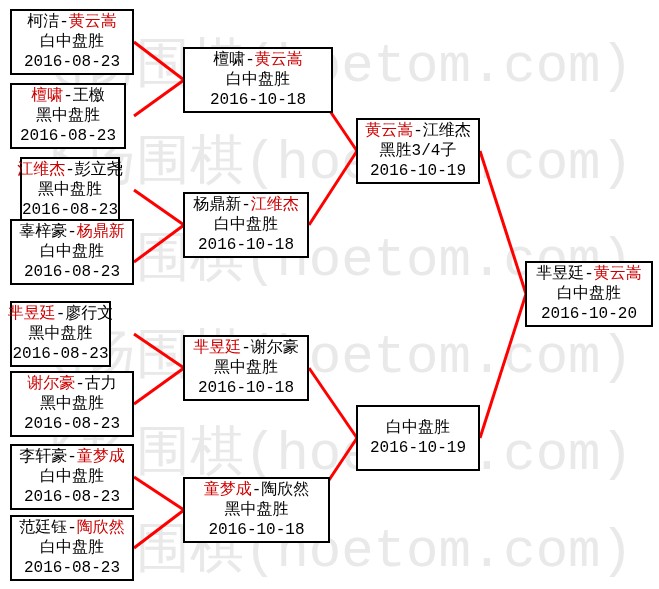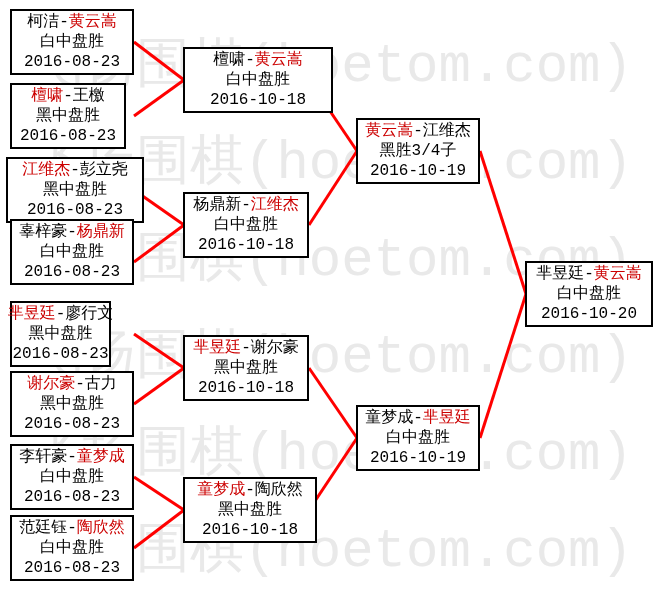--- a/index.html
+++ b/index.html
@@ -60,21 +60,21 @@
   <div class="box" style="left:10px;top:9px;width:124px">
     <div class="line1"><span class="p1">柯洁</span><span>-</span><span class="p2 win">黄云嵩</span></div>
     <div class="line2">白中盘胜</div>
     <div class="line3">2016-08-23</div>
   </div>
   <div class="box" style="left:10px;top:83px;width:116px">
     <div class="line1"><span class="p1 win">檀啸</span><span>-</span><span class="p2">王檄</span></div>
     <div class="line2">黑中盘胜</div>
     <div class="line3">2016-08-23</div>
   </div>
-  <div class="box" style="left:6px;top:157px;width:138px">
+  <div class="box" style="left:20px;top:157px;width:100px">
     <div class="line1"><span class="p1 win">江维杰</span><span>-</span><span class="p2">彭立尧</span></div>
     <div class="line2">黑中盘胜</div>
     <div class="line3">2016-08-23</div>
   </div>
   <div class="box" style="left:10px;top:219px;width:124px">
     <div class="line1"><span class="p1">辜梓豪</span><span>-</span><span class="p2 win">杨鼎新</span></div>
     <div class="line2">白中盘胜</div>
     <div class="line3">2016-08-23</div>
   </div>
   <div class="box" style="left:10px;top:301px;width:101px">
@@ -106,33 +106,32 @@
   <div class="box" style="left:183px;top:192px;width:126px">
     <div class="line1"><span class="p1">杨鼎新</span><span>-</span><span class="p2 win">江维杰</span></div>
     <div class="line2">白中盘胜</div>
     <div class="line3">2016-10-18</div>
   </div>
   <div class="box" style="left:183px;top:335px;width:126px">
     <div class="line1"><span class="p1 win">芈昱廷</span><span>-</span><span class="p2">谢尔豪</span></div>
     <div class="line2">黑中盘胜</div>
     <div class="line3">2016-10-18</div>
   </div>
-  <div class="box" style="left:183px;top:477px;width:134px">
+  <div class="box" style="left:183px;top:477px;width:147px">
     <div class="line1"><span class="p1 win">童梦成</span><span>-</span><span class="p2">陶欣然</span></div>
     <div class="line2">黑中盘胜</div>
     <div class="line3">2016-10-18</div>
   </div>
 
   <div class="box" style="left:356px;top:118px;width:124px">
     <div class="line1"><span class="p1 win">黄云嵩</span><span>-</span><span class="p2">江维杰</span></div>
     <div class="line2">黑胜3/4子</div>
     <div class="line3">2016-10-19</div>
   </div>
   <div class="box" style="left:356px;top:405px;width:124px">
-    <div class="line1"><span class="p1">童梦成</span><span>-</span><span class="p2 win">芈昱廷</span></div>
     <div class="line2">白中盘胜</div>
     <div class="line3">2016-10-19</div>
   </div>
 
   <div class="box" style="left:525px;top:261px;width:128px">
     <div class="line1"><span class="p1">芈昱廷</span><span>-</span><span class="p2 win">黄云嵩</span></div>
     <div class="line2">白中盘胜</div>
     <div class="line3">2016-10-20</div>
   </div>
 

